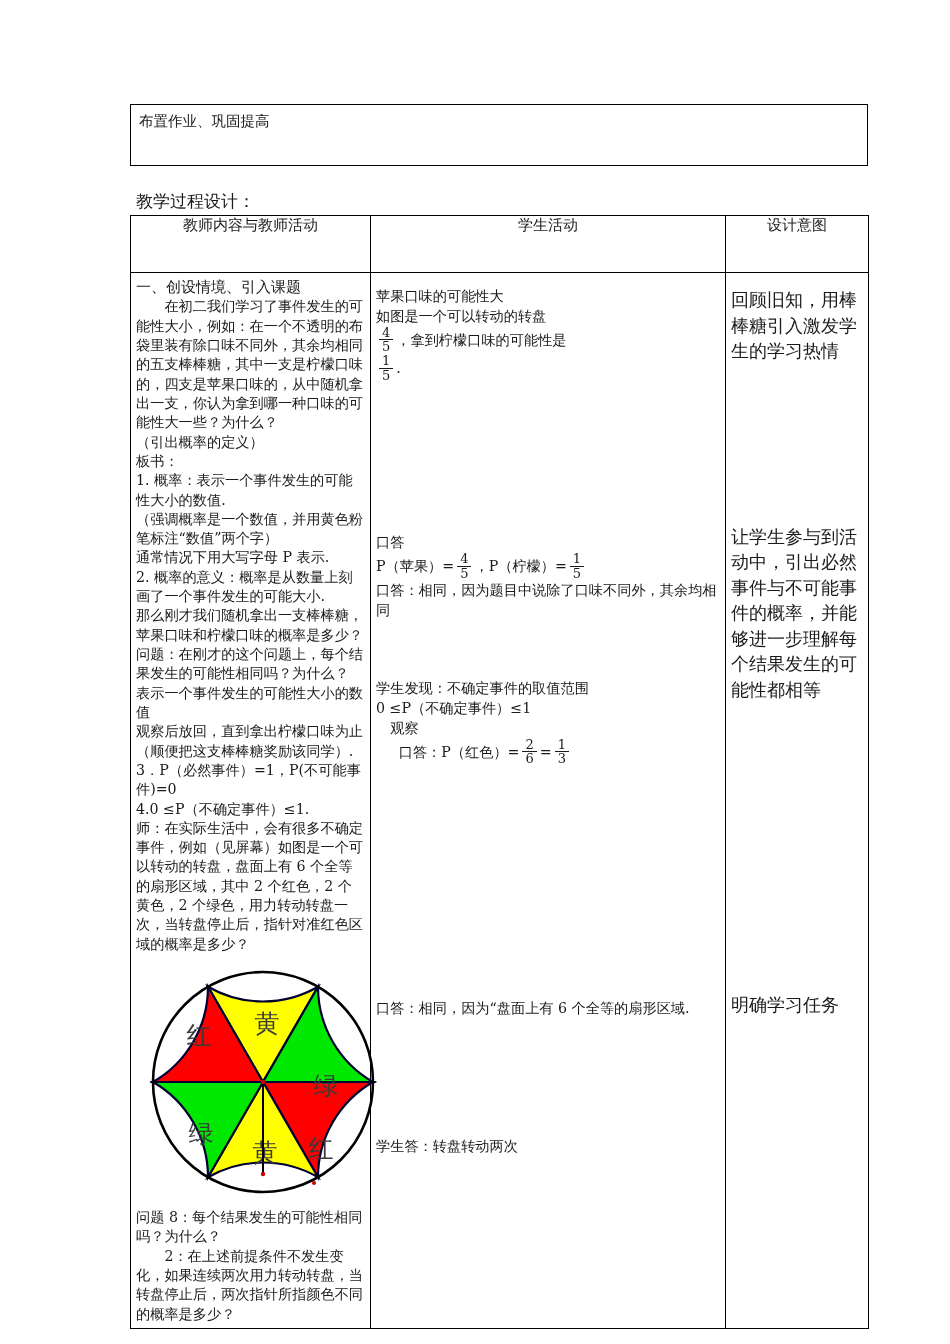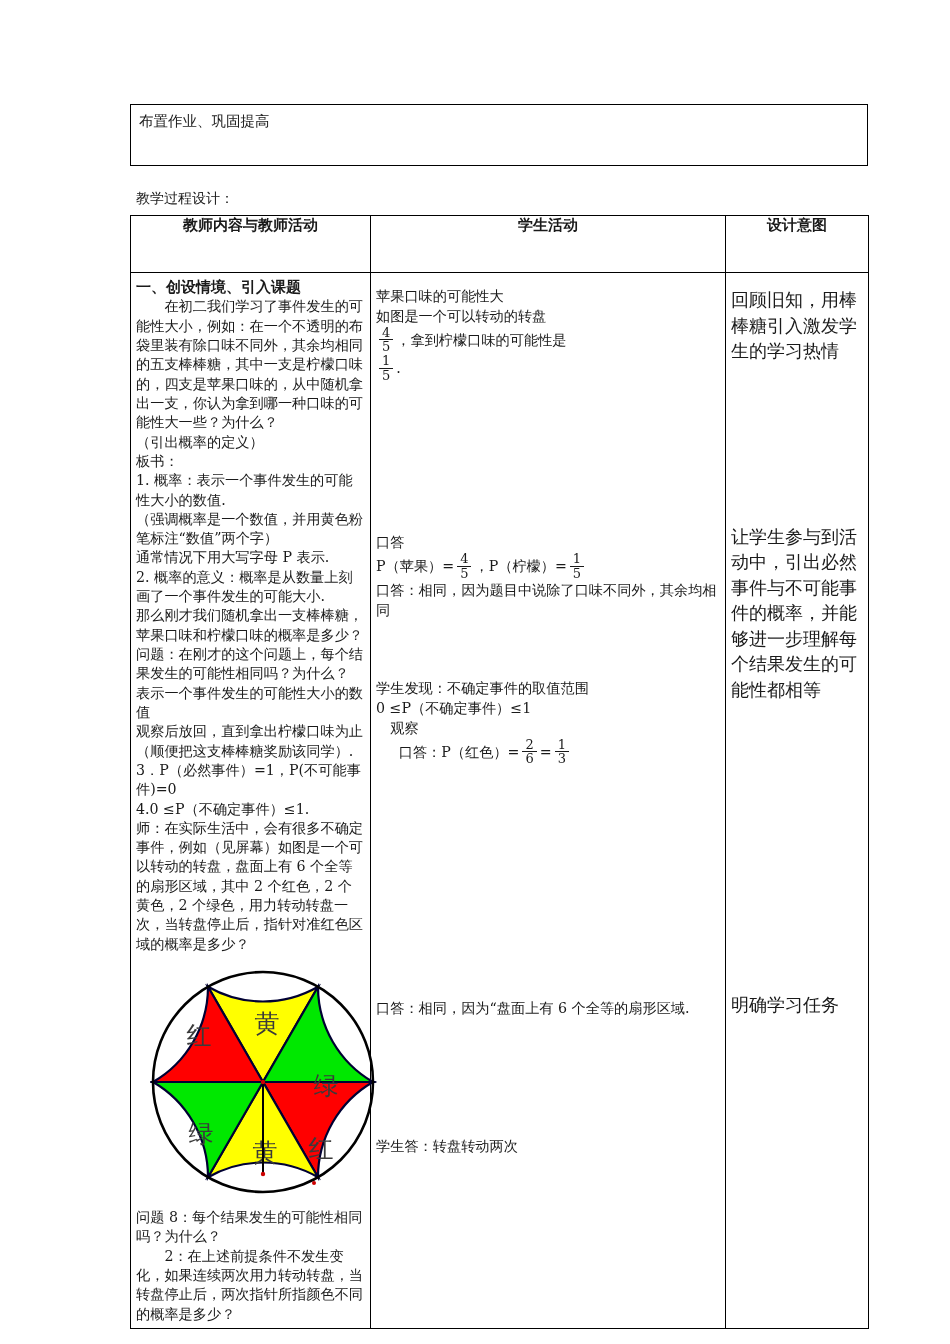--- a/index.html
+++ b/index.html
@@ -36,21 +36,21 @@
     font-size: 14.5px;
     line-height: 1.4;
     padding: 6px 0 0 8px;
   }
 
   
   .caption {
     position: absolute;
     left: 136px;
     top: 190px;
-    font-size: 14px;
+    font-size: 17px;
   }
 
   
   .main-table {
     position: absolute;
     left: 130px;
     top: 215px;
     width: 738px;
     border-collapse: collapse;
     table-layout: fixed;
@@ -62,29 +62,29 @@
   }
   .col-a { width: 240px; }
   .col-b { width: 355px; }
   .col-c { width: 143px; }
 
   .hdr-cell {
     height: 56px;
     text-align: center;
     vertical-align: middle;
     font-size: 15px;
-    font-weight: bold;
+    font-weight: normal;
   }
 
   .cell-inner { padding: 4px 5px 4px 5px; }
 
   
   .teach-col { font-size: 14.2px; line-height: 1.36; }
   .teach-col p { margin: 0; }
-  .sec-title { font-weight: bold; font-size: 15px; }
+  .sec-title { font-weight: normal; font-size: 15px; }
   .indent2 { text-indent: 2em; }
 
   
   .stu-col { font-size: 14.2px; line-height: 1.4; }
   .stu-col p { margin: 0; }
   .spacer-xs { height: 10px; }
   .spacer-m { height: 58px; }
   .spacer-l { height: 118px; }
   .spacer-xl { height: 150px; }
 

